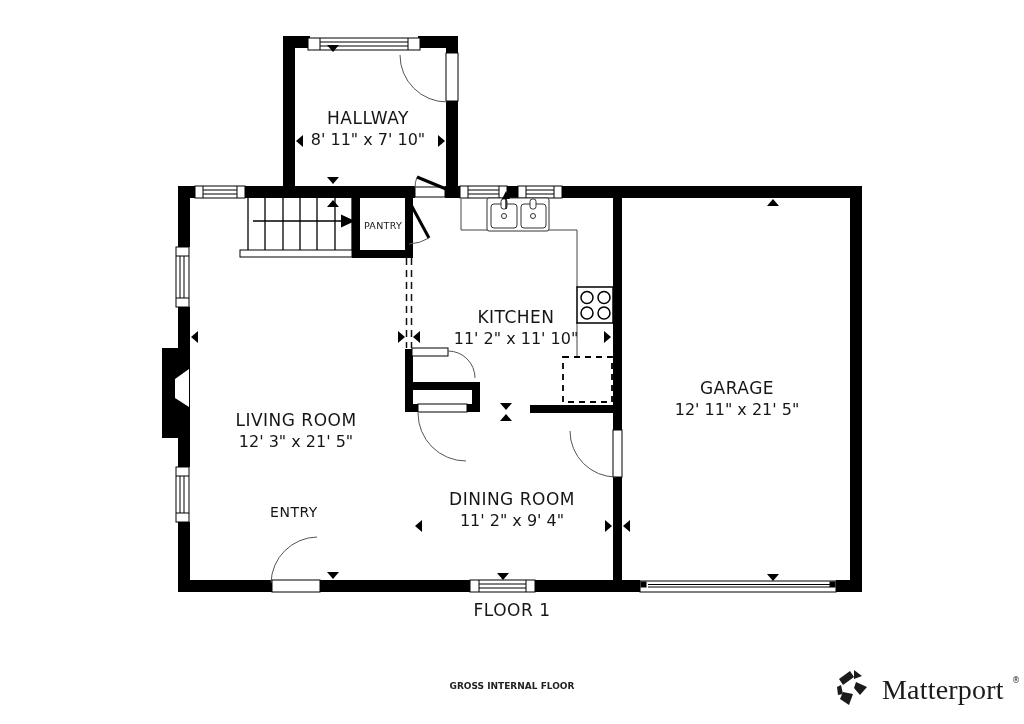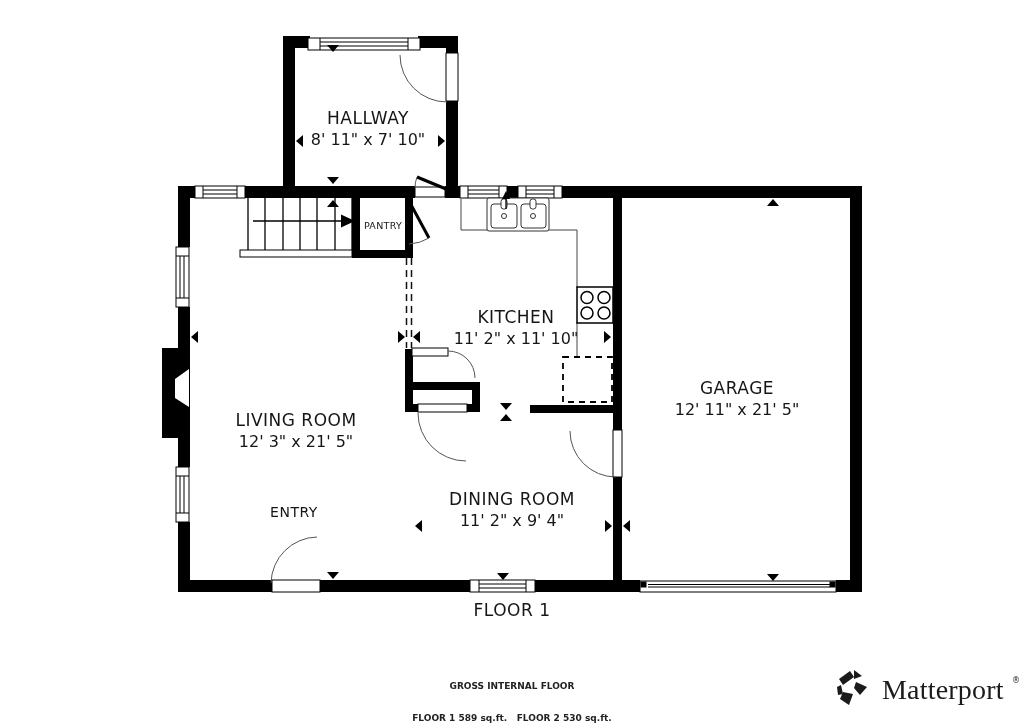--- a/index.html
+++ b/index.html
@@ -264,21 +264,20 @@
 
     <text x="737" y="394" class="room-label">GARAGE</text>
     <text x="737" y="415" class="room-dims">12' 11" x 21' 5"</text>
 
     <text x="512" y="616" class="floor-label">FLOOR 1</text>
   </g>
 </svg>
 
   <div class="footer">
     <div>GROSS INTERNAL FLOOR</div>
-    <div>FLOOR 1 589 sq.ft.   FLOOR 2 530 sq.ft.</div>
     
     
     
   </div>
 
   <div class="brand">
     <svg width="42" height="44" viewBox="0 0 42 44">
       <g fill="#1b1b1b">
         <polygon points="3,11 14,3 18,9 7,17"></polygon>
         <polygon points="18,2 26,8 18,11"></polygon>

